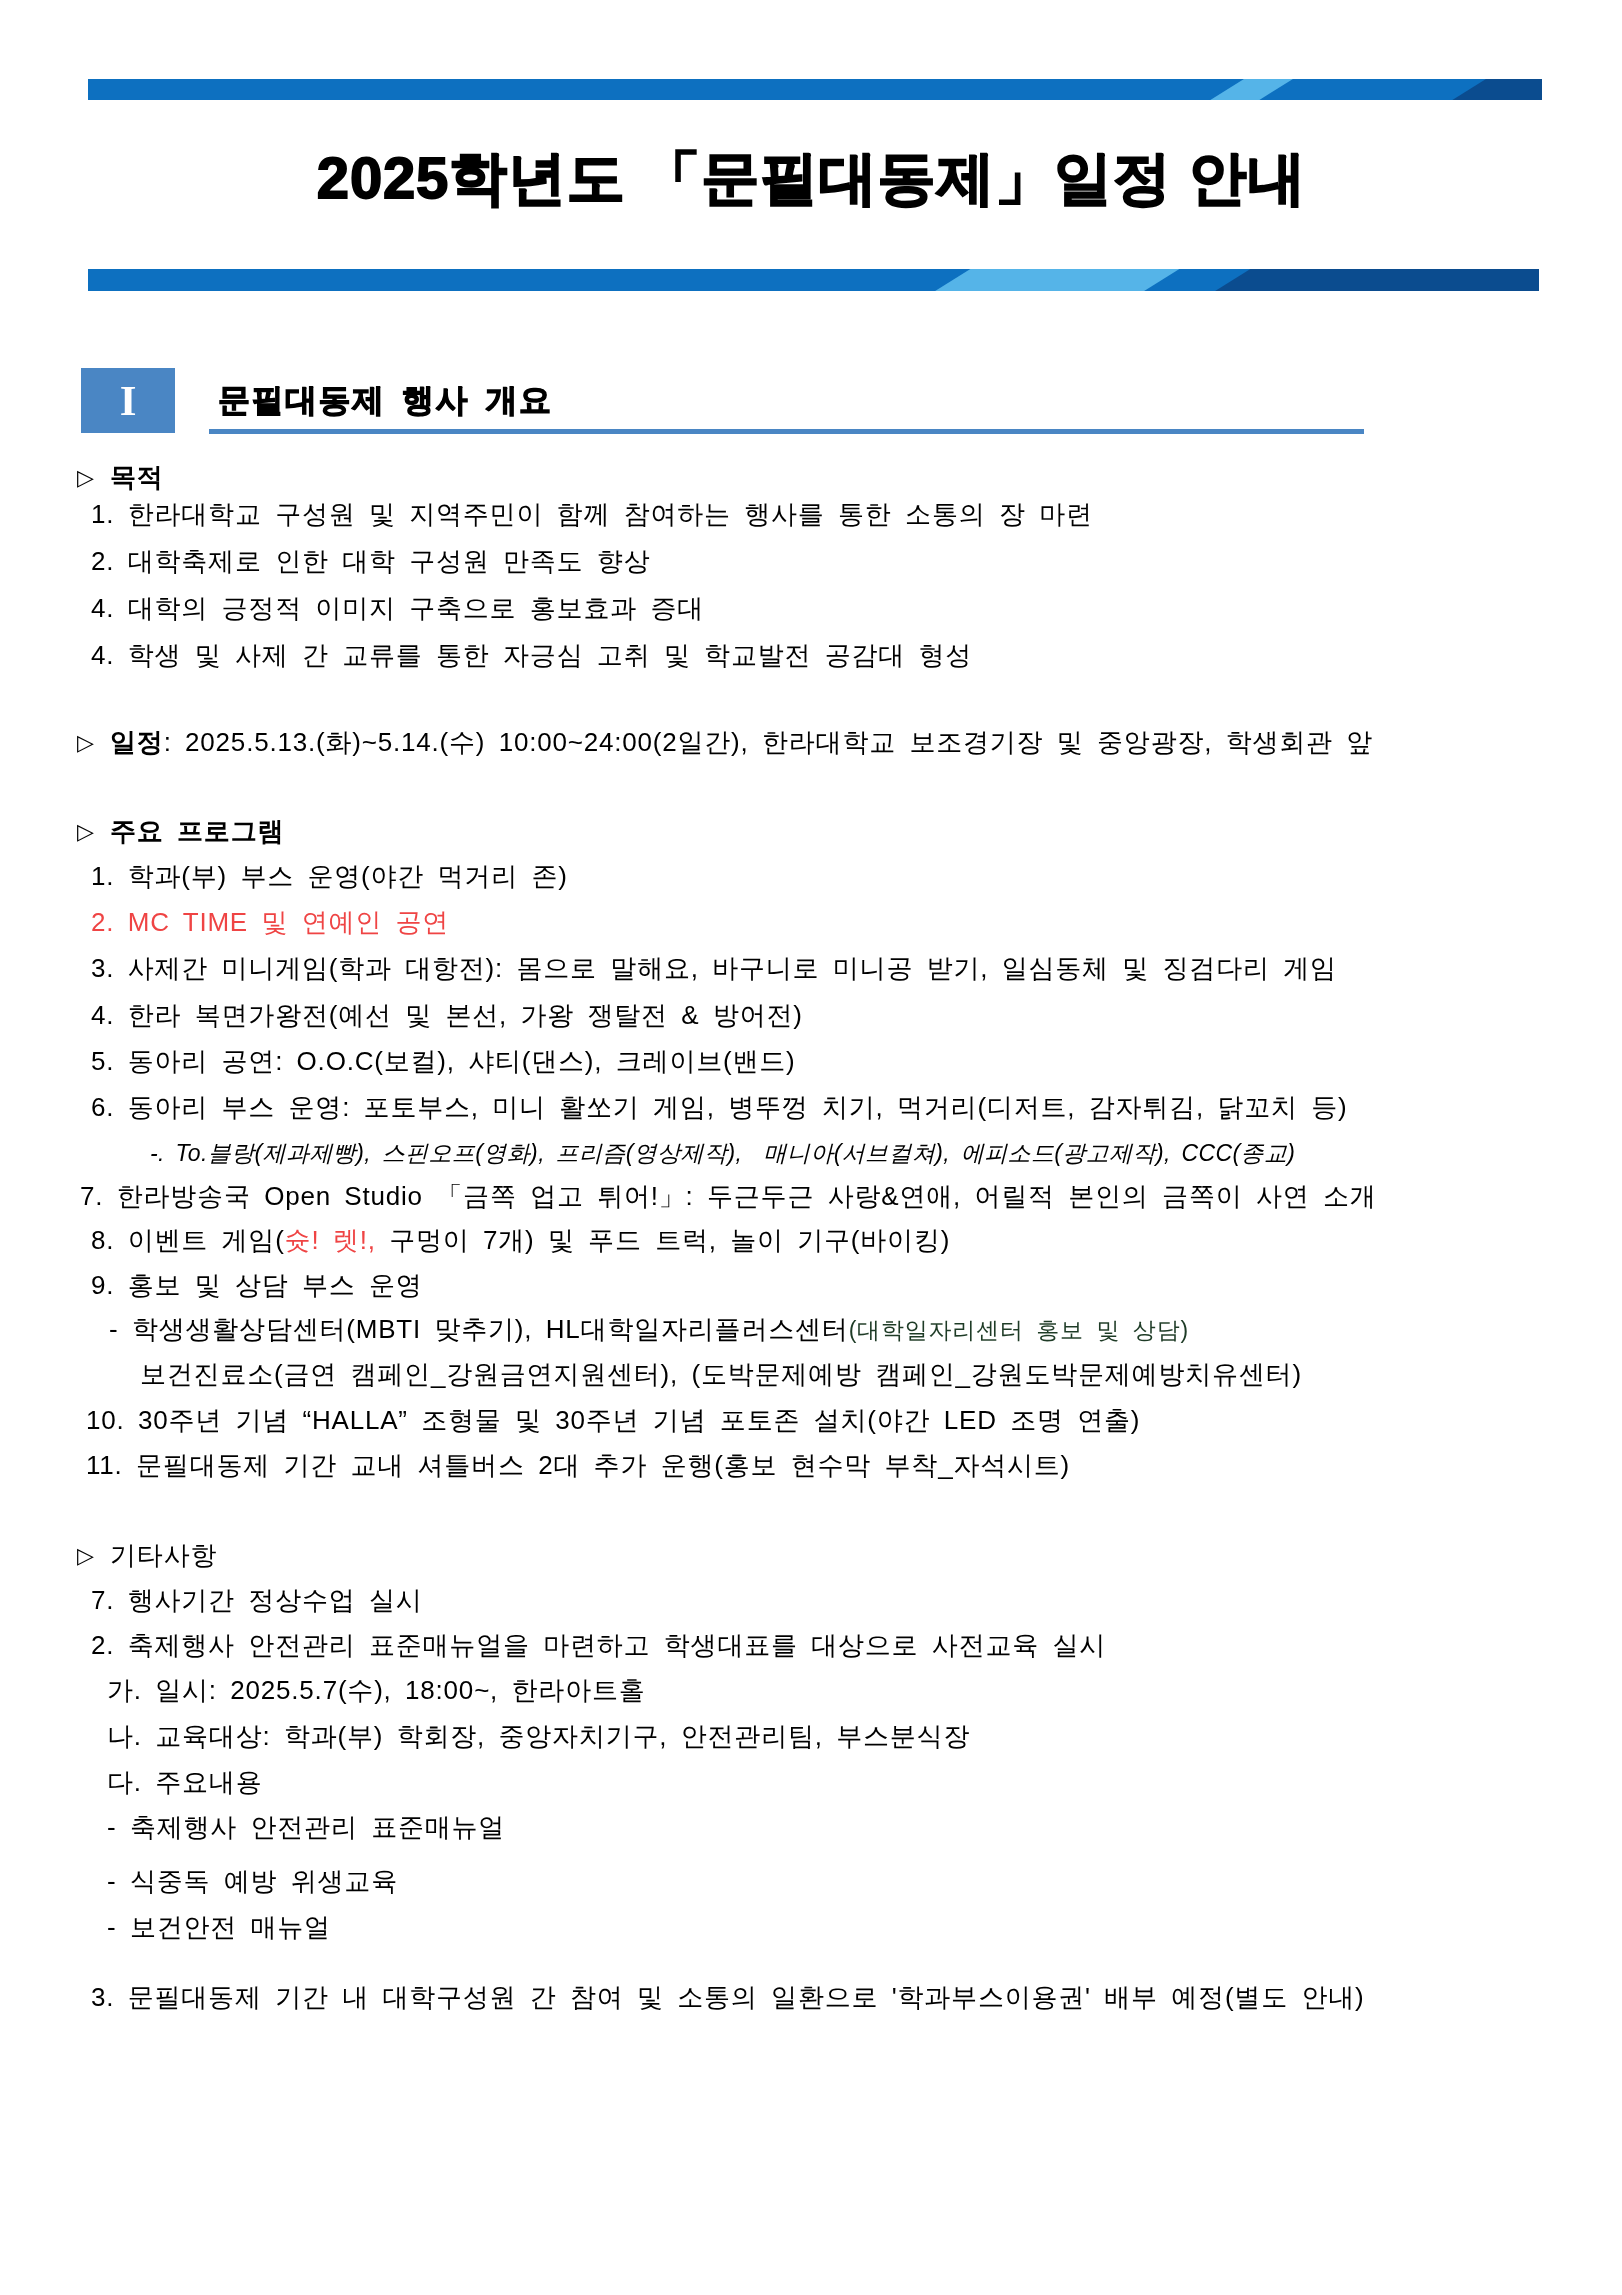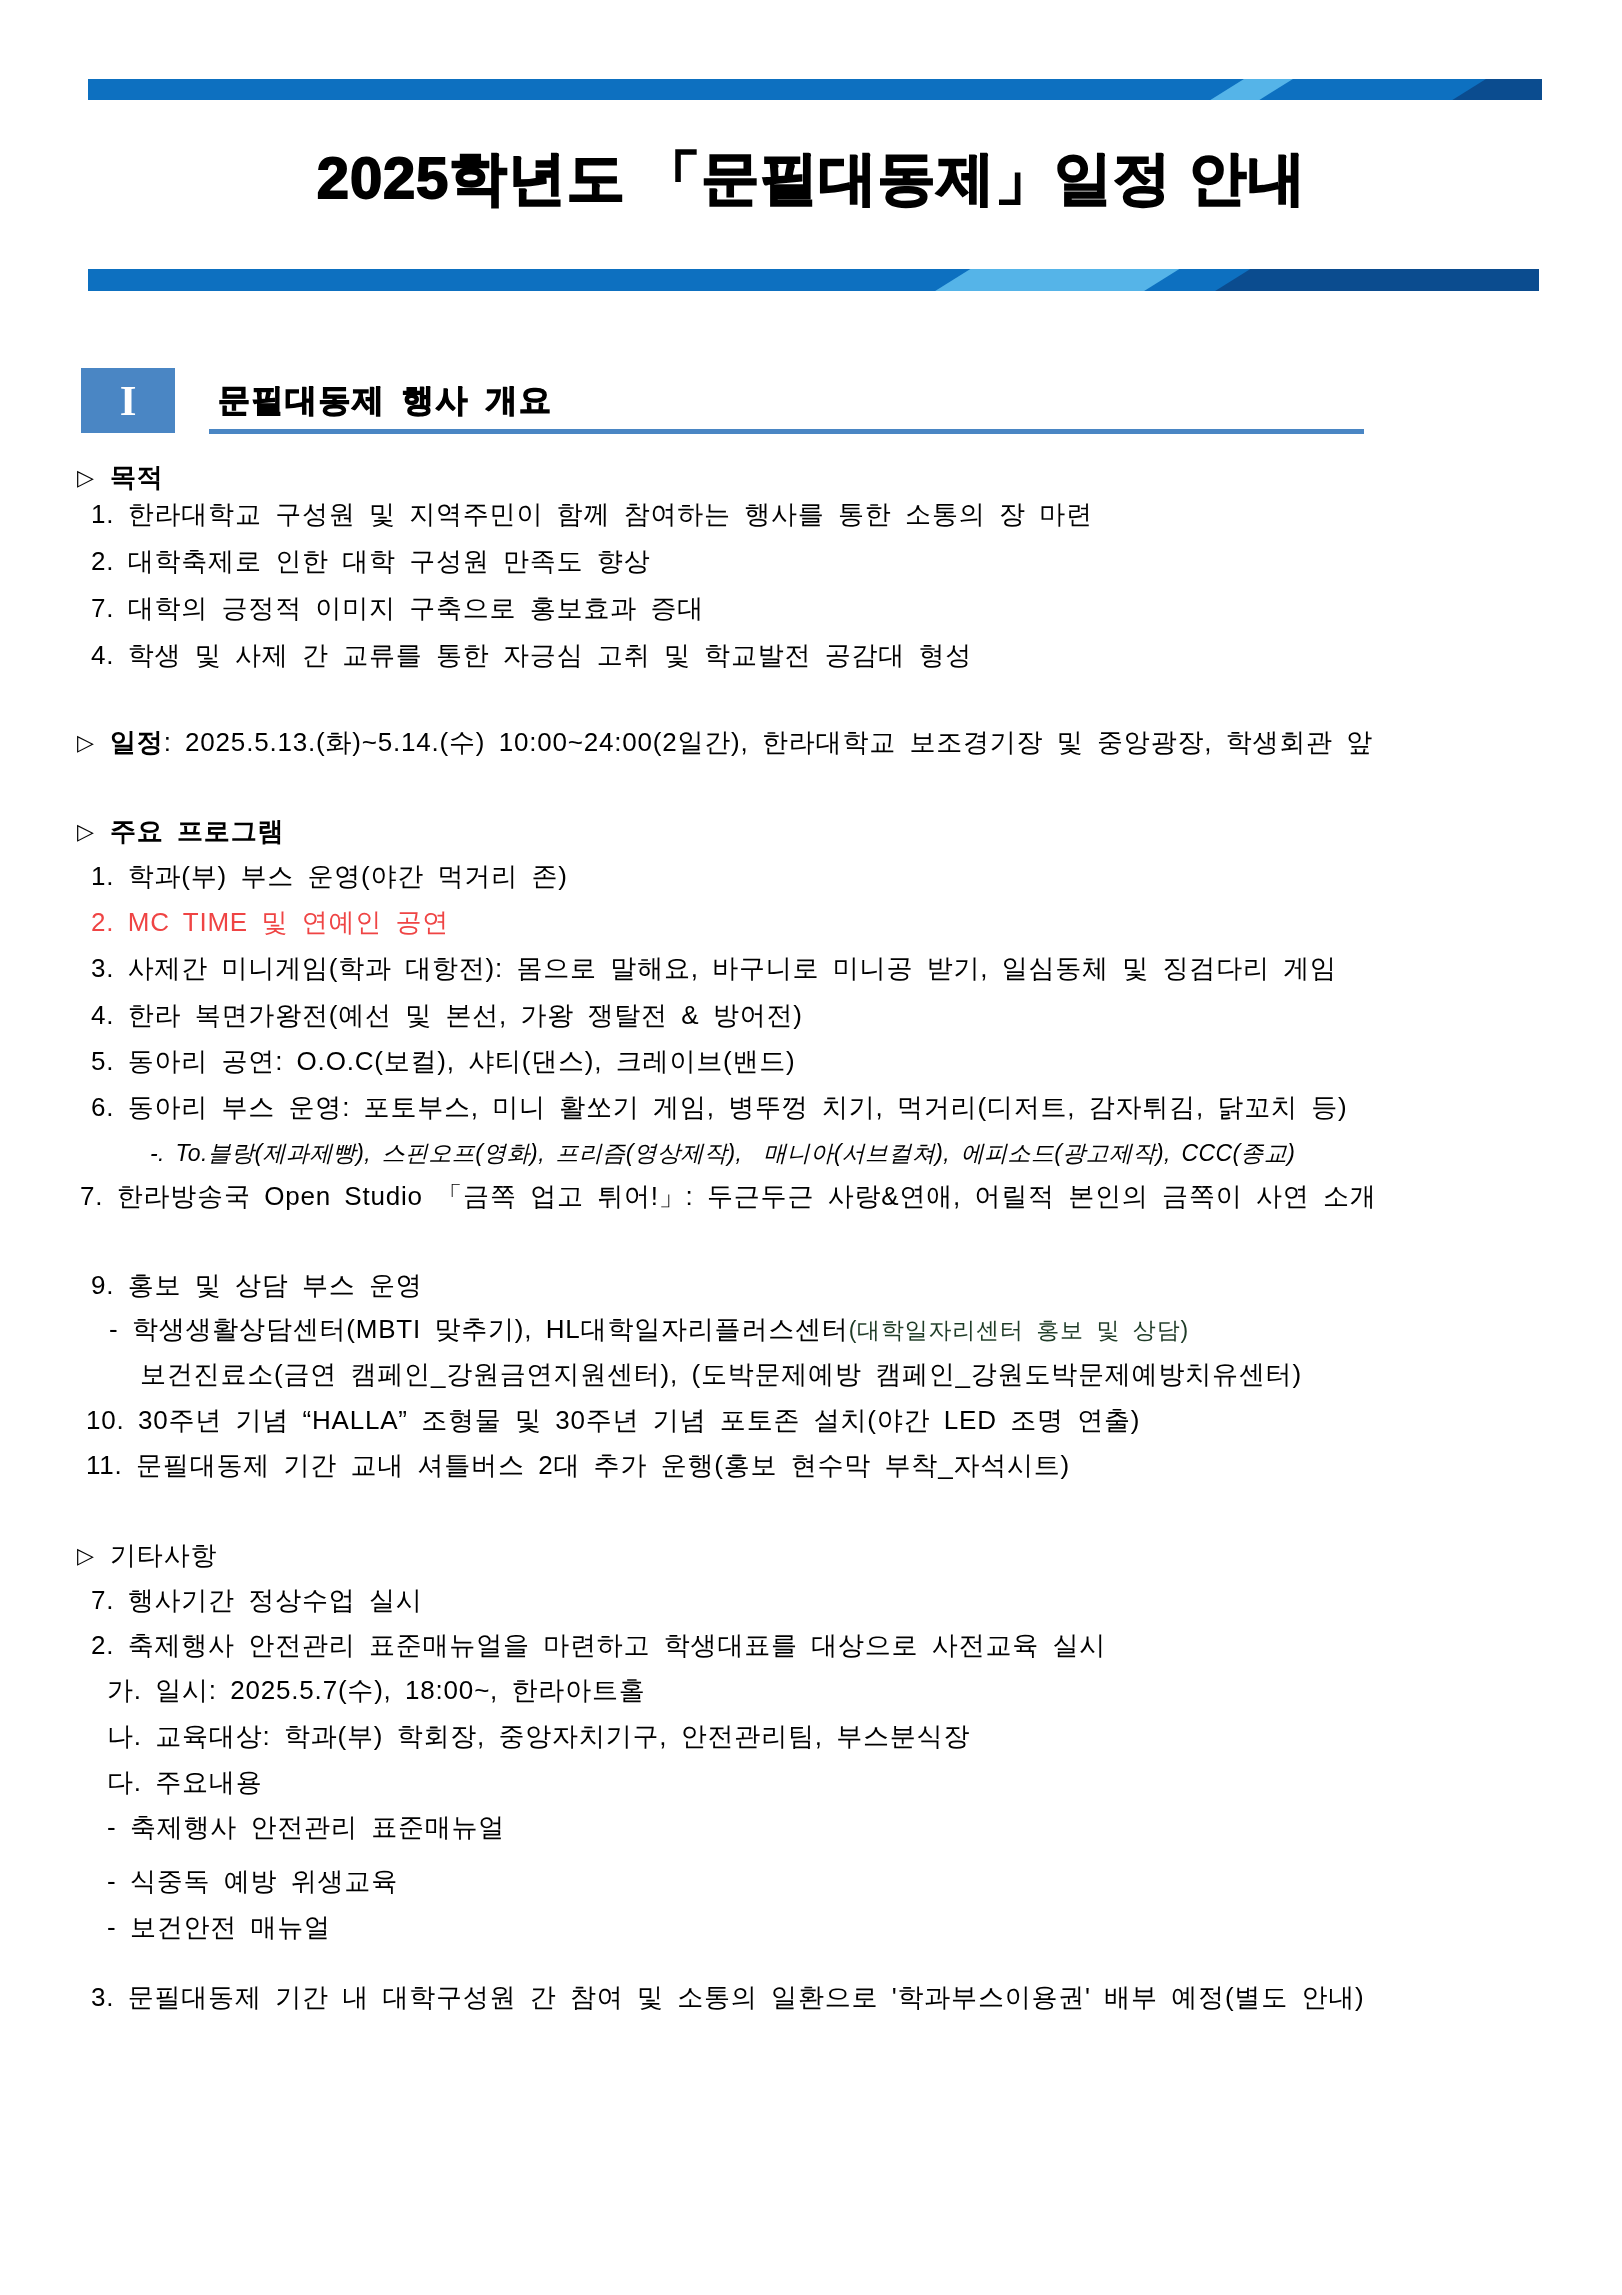--- a/index.html
+++ b/index.html
@@ -74,34 +74,35 @@
     <div class="seg dark bb-dark"></div>
   </div>
 
   <div class="sec-marker">I</div>
   <div class="sec-title">문필대동제 행사 개요</div>
   <div class="sec-underline"></div>
 
   <div class="line" style="left:77px;top:463px;"><span class="bullet">▷</span><span class="b">목적</span></div>
   <div class="line" style="left:91px;top:500px;">1. 한라대학교 구성원 및 지역주민이 함께 참여하는 행사를 통한 소통의 장 마련</div>
   <div class="line" style="left:91px;top:547px;">2. 대학축제로 인한 대학 구성원 만족도 향상</div>
-  <div class="line" style="left:91px;top:594px;">7. 대학의 긍정적 이미지 구축으로 홍보효과 증대</div>
+  <div class="line" style="left:91px;top:594px;">4. 대학의 긍정적 이미지 구축으로 홍보효과 증대</div>
   <div class="line" style="left:91px;top:641px;">4. 학생 및 사제 간 교류를 통한 자긍심 고취 및 학교발전 공감대 형성</div>
 
   <div class="line" style="left:77px;top:728px;"><span class="bullet">▷</span><span class="b">일정</span><span>: 2025.5.13.(화)~5.14.(수) 10:00~24:00(2일간), 한라대학교 보조경기장 및 중앙광장, 학생회관 앞</span></div>
 
   <div class="line" style="left:77px;top:817px;"><span class="bullet">▷</span><span class="b">주요 프로그램</span></div>
   <div class="line" style="left:91px;top:862px;">1. 학과(부) 부스 운영(야간 먹거리 존)</div>
   <div class="line green" style="left:91px;top:908px;">2. MC TIME 및 연예인 공연</div>
   <div class="line" style="left:91px;top:954px;">3. 사제간 미니게임(학과 대항전): 몸으로 말해요, 바구니로 미니공 받기, 일심동체 및 징검다리 게임</div>
   <div class="line" style="left:91px;top:1001px;">4. 한라 복면가왕전(예선 및 본선, 가왕 쟁탈전 &amp; 방어전)</div>
   <div class="line" style="left:91px;top:1047px;">5. 동아리 공연: O.O.C(보컬), 샤티(댄스), 크레이브(밴드)</div>
   <div class="line" style="left:91px;top:1093px;">6. 동아리 부스 운영: 포토부스, 미니 활쏘기 게임, 병뚜껑 치기, 먹거리(디저트, 감자튀김, 닭꼬치 등)</div>
   <div class="line it" style="left:150px;top:1140px;">-. To.블랑(제과제빵), 스핀오프(영화), 프리즘(영상제작),  매니아(서브컬쳐), 에피소드(광고제작), CCC(종교)</div>
   <div class="line" style="left:80px;top:1182px;">7. 한라방송국 Open Studio 「금쪽 업고 튀어!」: 두근두근 사랑&amp;연애, 어릴적 본인의 금쪽이 사연 소개</div>
+  <div class="line" style="left:91px;top:1226px;"><span>8. 이벤트 게임(</span><span class="green">슛! 렛!,</span><span> 구멍이 7개) 및 푸드 트럭, 놀이 기구(바이킹)</span></div>
   <div class="line" style="left:91px;top:1271px;text-align:center;">9. 홍보 및 상담 부스 운영</div>
   <div class="line" style="left:140px;top:1360px;">보건진료소(금연 캠페인_강원금연지원센터), (도박문제예방 캠페인_강원도박문제예방치유센터)</div>
   <div class="line" style="left:109px;top:1315px;"><span>- 학생생활상담센터(MBTI 맞추기), HL대학일자리플러스센터</span><span class="sm-green">(대학일자리센터 홍보 및 상담)</span></div>
   <div class="line" style="left:86px;top:1406px;">10. 30주년 기념 “HALLA” 조형물 및 30주년 기념 포토존 설치(야간 LED 조명 연출)</div>
   <div class="line" style="left:86px;top:1451px;">11. 문필대동제 기간 교내 셔틀버스 2대 추가 운행(홍보 현수막 부착_자석시트)</div>
 
   <div class="line" style="left:77px;top:1541px;"><span class="bullet">▷</span><span>기타사항</span></div>
   <div class="line" style="left:91px;top:1586px;">7. 행사기간 정상수업 실시</div>
   <div class="line" style="left:91px;top:1631px;">2. 축제행사 안전관리 표준매뉴얼을 마련하고 학생대표를 대상으로 사전교육 실시</div>
   <div class="line" style="left:107px;top:1676px;">가. 일시: 2025.5.7(수), 18:00~, 한라아트홀</div>

